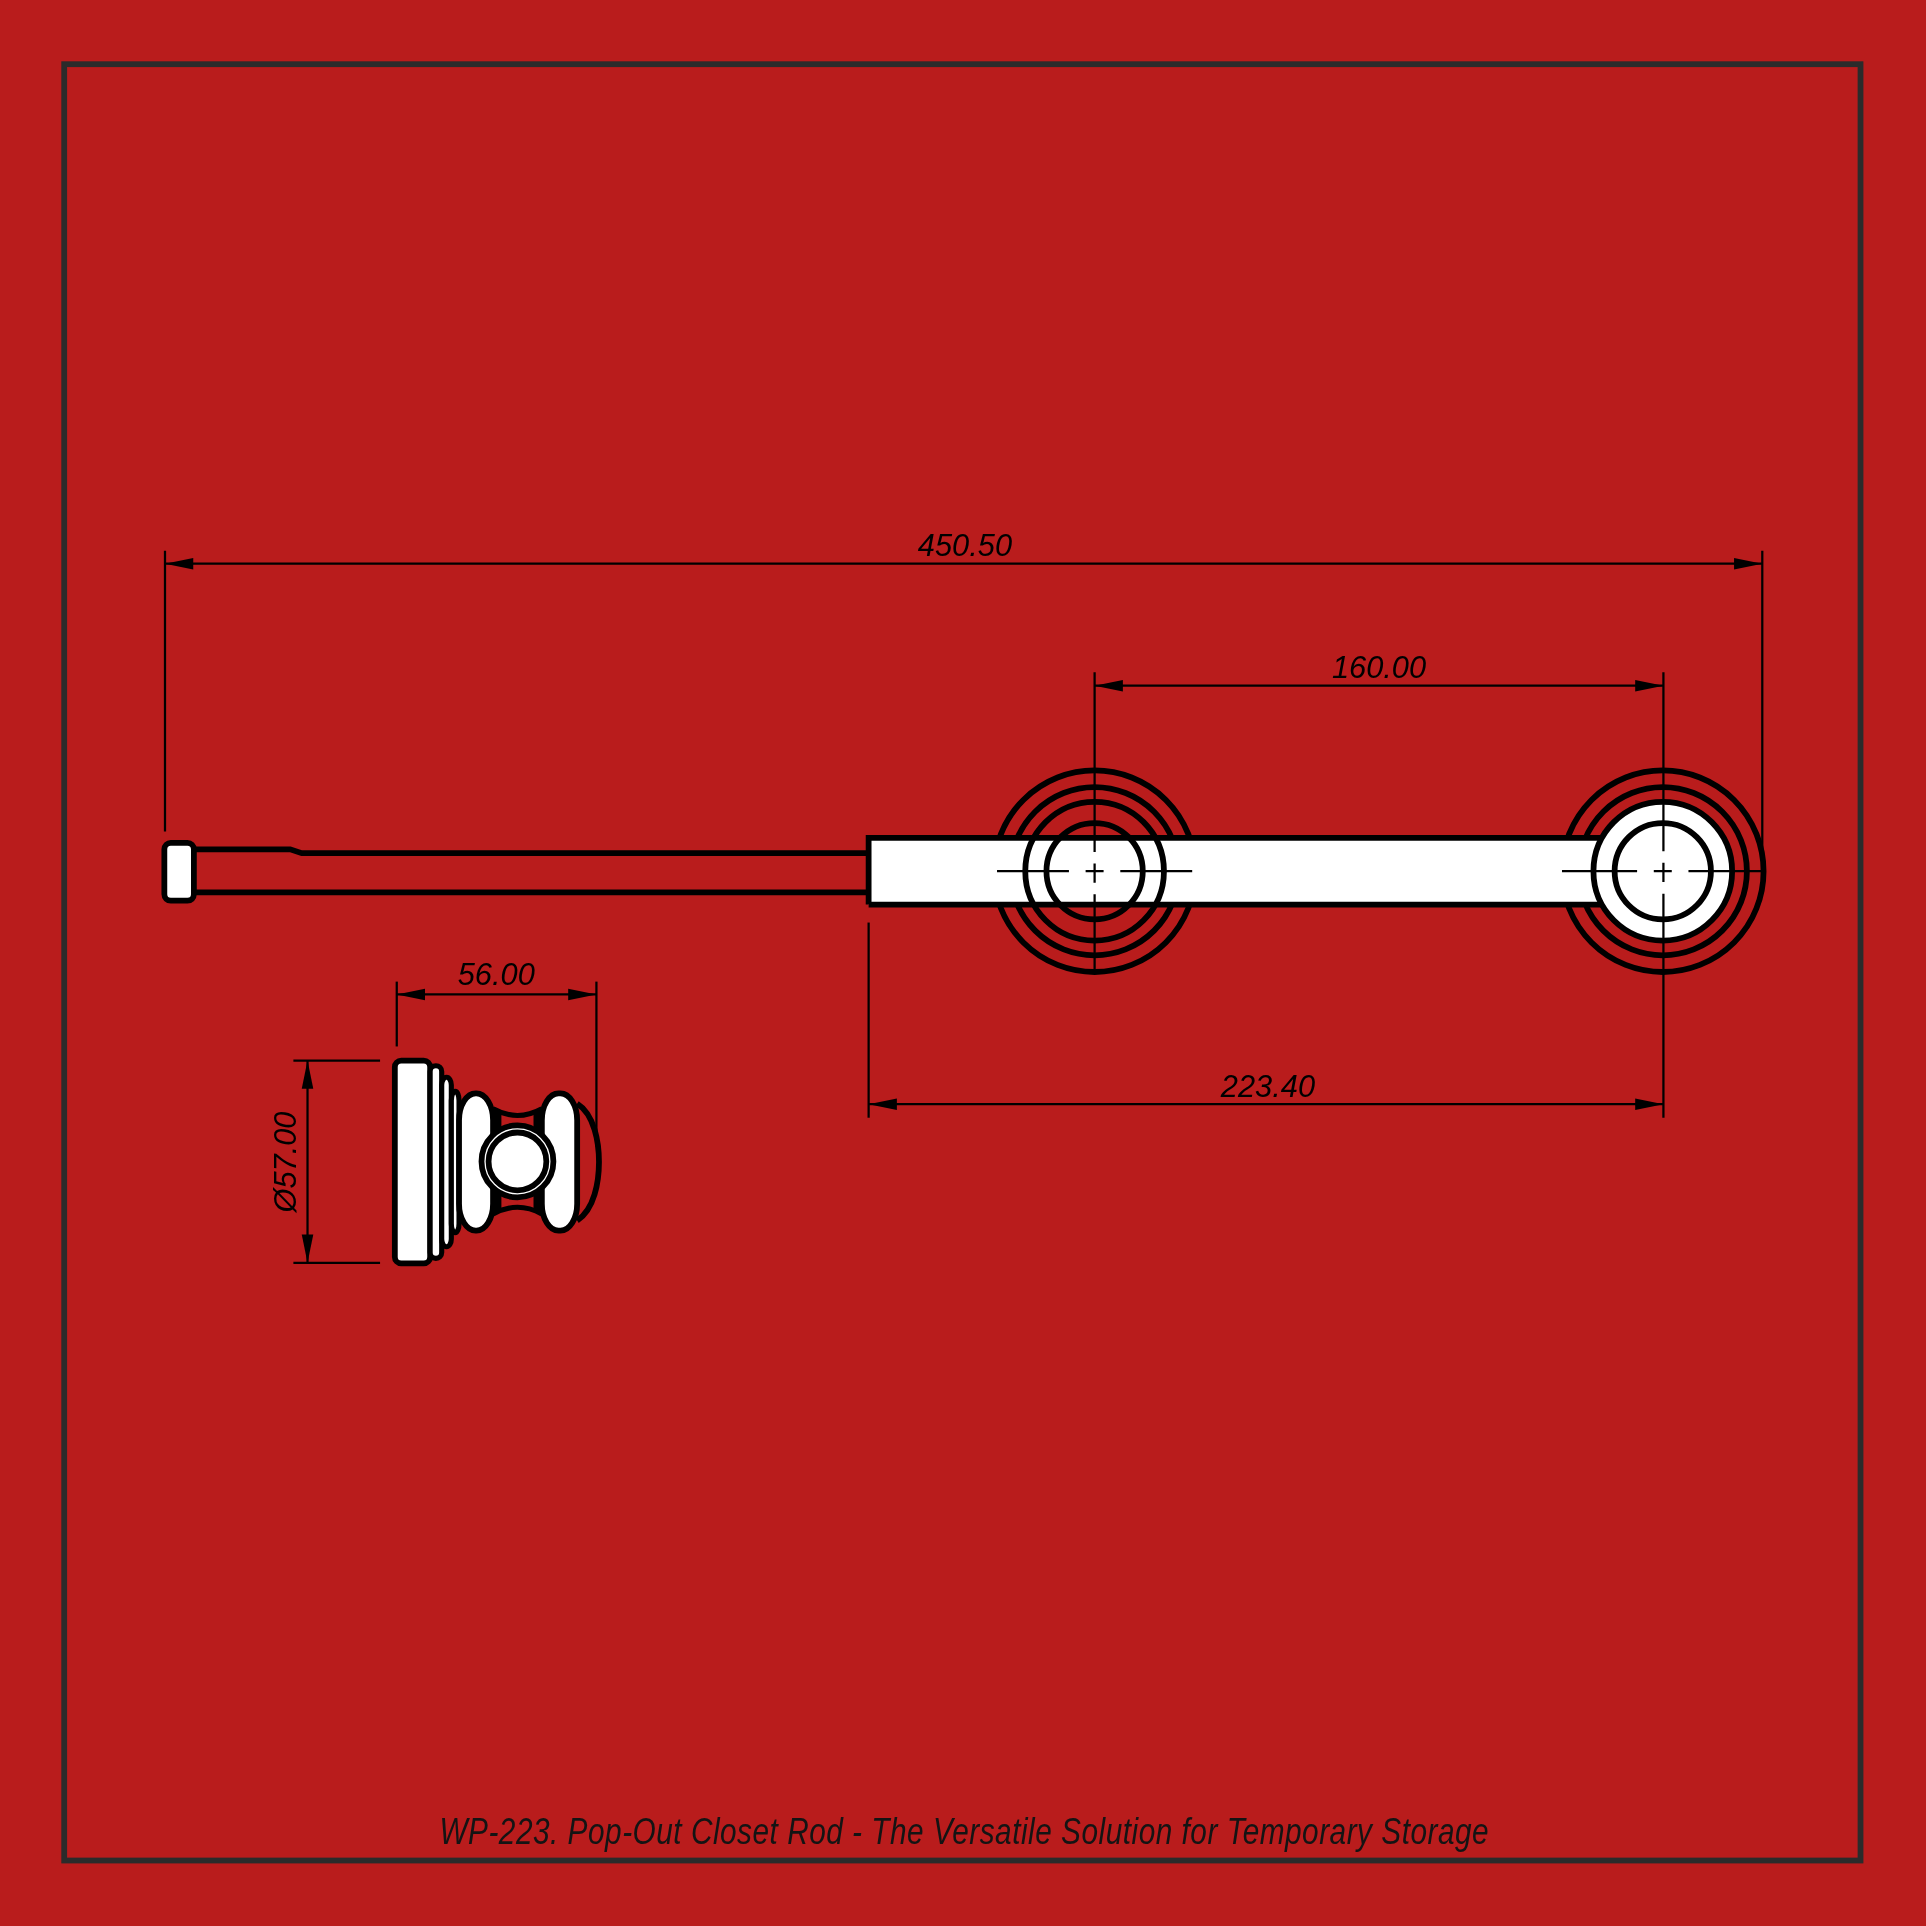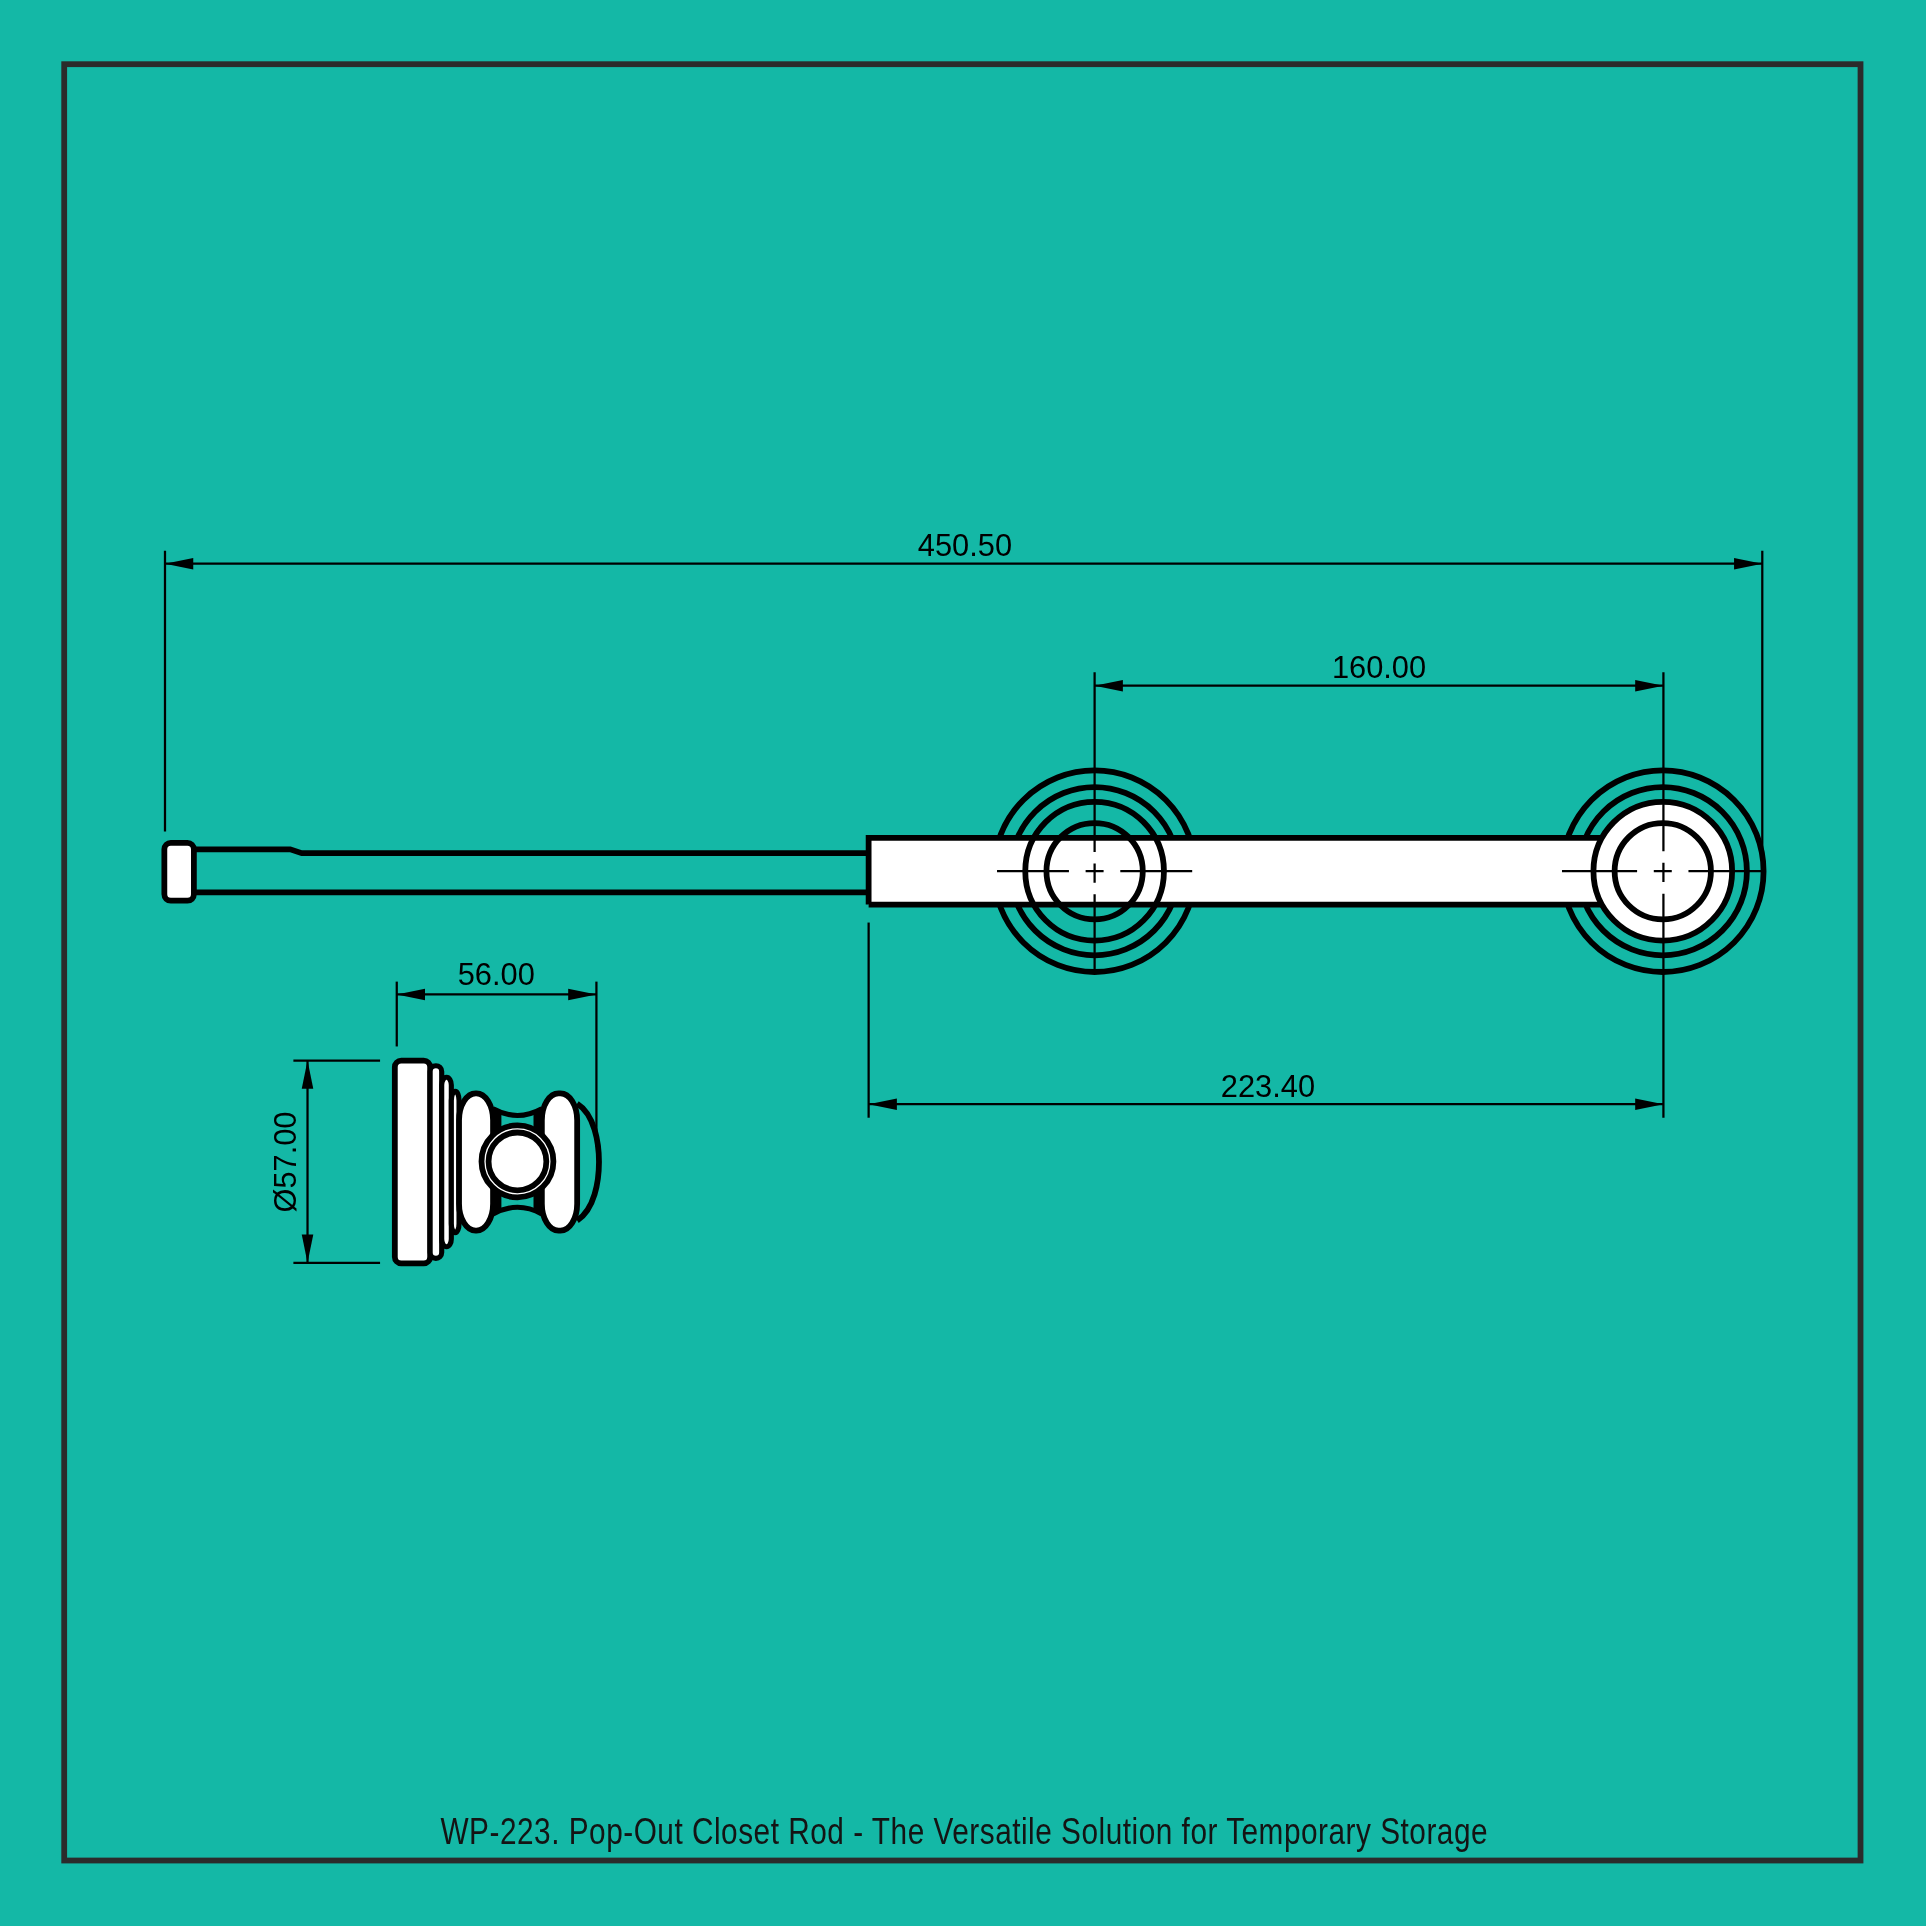--- a/index.html
+++ b/index.html
@@ -5,21 +5,22 @@
   html, body {
     margin: 0;
     padding: 0;
     background: #ffffff;
     font-family: "Liberation Sans", sans-serif;
   }
   #stage {
     position: relative;
     width: 1926px;
     height: 1926px;
-    background: #14b8a6;
+    background: #b91c1c;
+    font-style: italic;
   }
   svg { display: block; }
   text {
     font-family: "Liberation Sans", sans-serif;
     fill: #000000;
   }
   .dim-text { font-size: 48px; }
   .caption-text { font-size: 58px; fill: #141414; letter-spacing: 1px; }
   .thin  { stroke: #000000; stroke-width: 3.5px; fill: none; }
   .obj   { stroke: #000000; stroke-width: 9px;  fill: none; }

